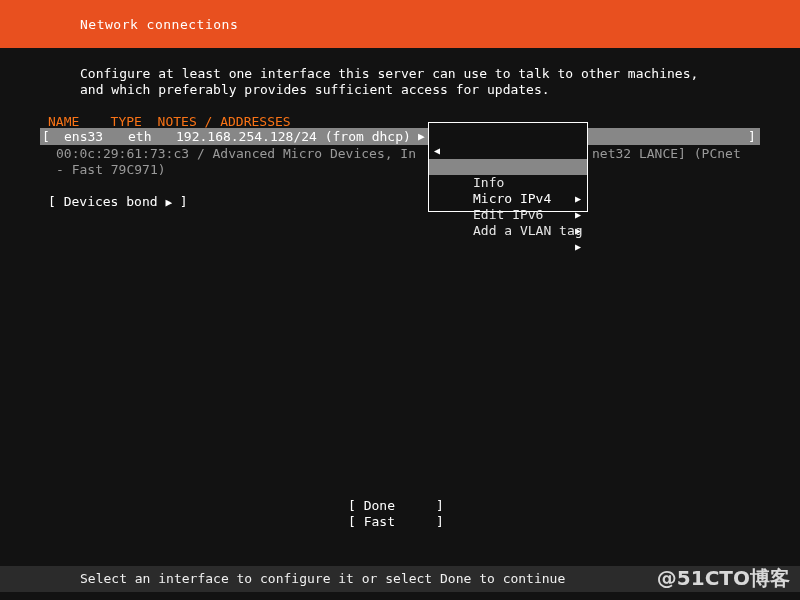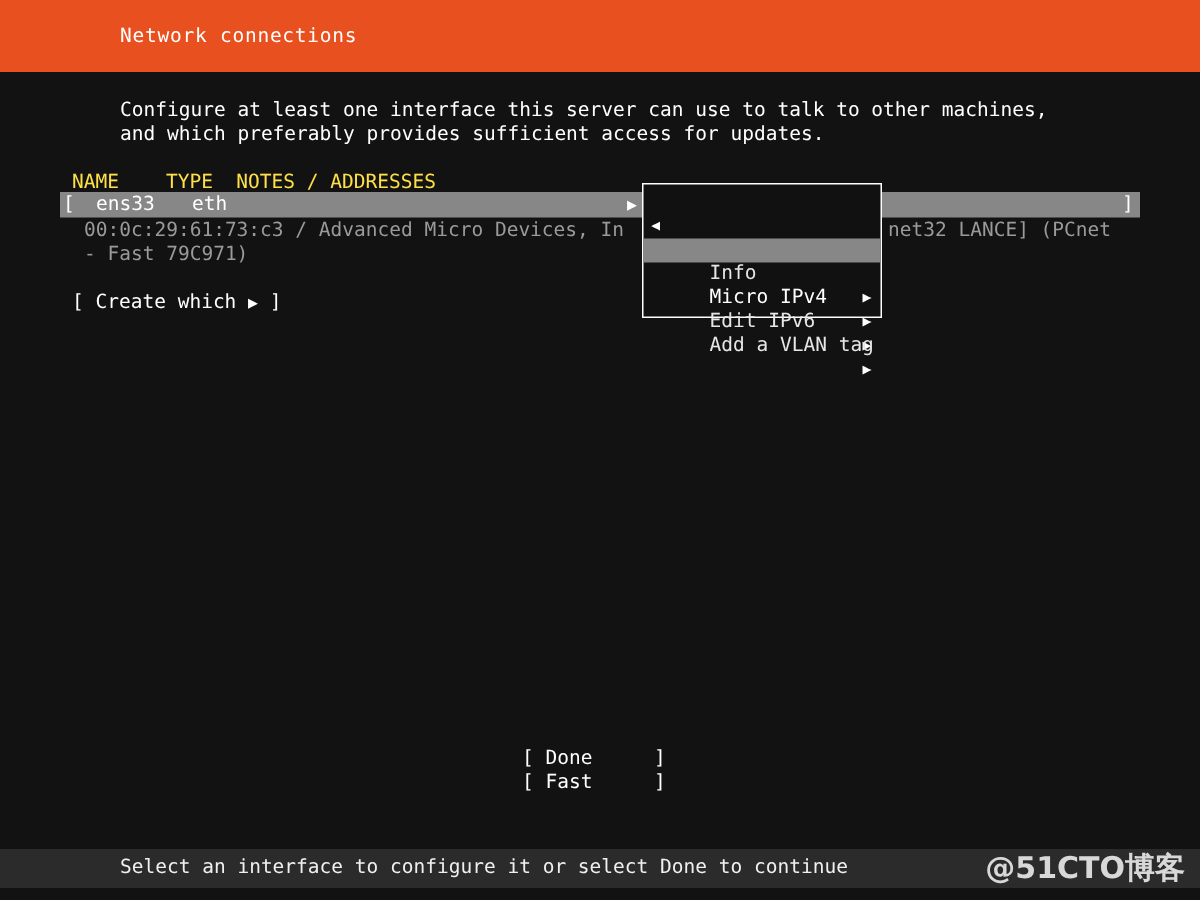--- a/index.html
+++ b/index.html
@@ -44,21 +44,21 @@
     color: #ffffff;
   }
   #desc-1 { top: 66px; }
   #desc-2 { top: 82px; }
 
   
   #table-header {
     position: absolute;
     left: 48px; top: 114px;
     white-space: pre;
-    color: #fde047;
+    color: #f97316;
   }
 
   #iface-row-selected {
     position: absolute;
     left: 40px; top: 128px;
     width: 720px; height: 17px;
     background: #878787;
   }
   #iface-row-selected .cell {
     position: absolute;
@@ -206,28 +206,29 @@
   <div class="desc-line" id="desc-1">Configure at least one interface this server can use to talk to other machines,</div>
 
   <div id="table-header">NAME    TYPE  NOTES / ADDRESSES</div>
 
   <div id="bg-detail-right">net32 LANCE] (PCnet</div>
 
   <div id="iface-row-selected">
     <span class="cell" id="iface-open-bracket">[</span>
     <span class="cell" id="iface-name">ens33</span>
     <span class="cell" id="iface-type">eth</span>
+    <span class="cell" id="iface-notes">192.168.254.128/24 (from dhcp)</span>
     <span class="cell" id="iface-arrow">▶</span>
     <span class="cell" id="iface-close-bracket">]</span>
   </div>
 
   <div class="iface-detail" id="iface-detail-1">00:0c:29:61:73:c3 / Advanced Micro Devices, In</div>
   <div class="iface-detail" id="iface-detail-2">- Fast 79C971)</div>
 
-  <div id="create-bond"><span>[ Create which </span><span class="bond-arrow">▶</span><span> ]</span></div>
+  <div id="create-bond"><span>[ Devices bond </span><span class="bond-arrow">▶</span><span> ]</span></div>
 
   <div id="popup-menu">
     <div class="menu-item">
       <span class="back-arrow">◀</span>
       <span class="menu-label">(close)</span>
       <span class="sub-arrow"></span>
     </div>
     <div class="menu-item">
       <span class="back-arrow"></span>
       <span class="menu-label">Info</span>

